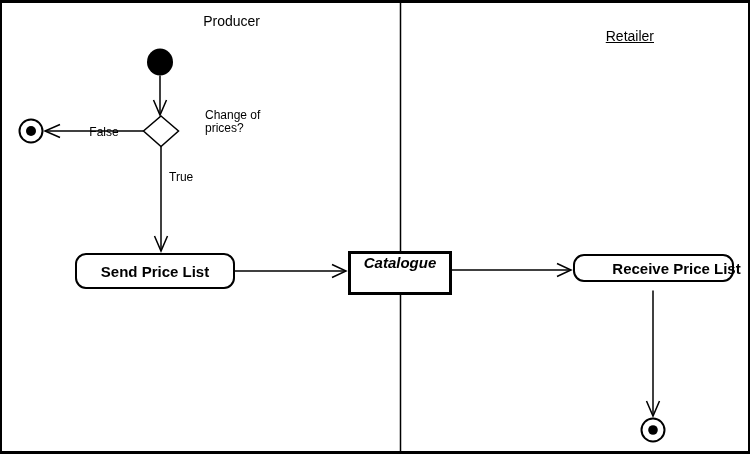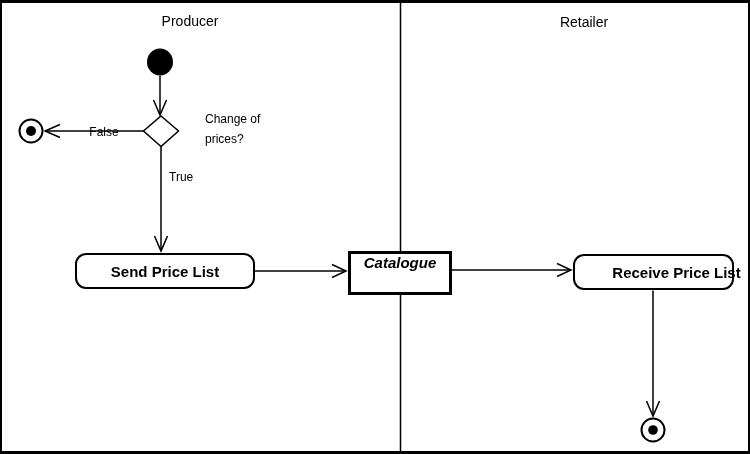--- a/index.html
+++ b/index.html
@@ -21,34 +21,34 @@
   .layer {
     position: absolute;
     left: 0; top: 0;
     width: 750px; height: 454px;
   }
   svg.layer { z-index: 1; }
   .lane-title {
     position: absolute;
     z-index: 2;
     font-size: 14px;
-    text-align: center;
+    text-align: right;
     white-space: nowrap;
   }
   .edge-label {
     position: absolute;
     z-index: 2;
     font-size: 12px;
     white-space: nowrap;
   }
   .decision-question {
     position: absolute;
     z-index: 2;
     font-size: 12px;
-    line-height: 20px;
+    line-height: 13px;
     width: 68px;
   }
   .action-node {
     position: absolute;
     z-index: 2;
     display: flex;
     align-items: center;
     justify-content: center;
     background: #ffffff;
     border: 2px solid #000000;
@@ -63,25 +63,25 @@
     display: flex;
     align-items: flex-start;
     justify-content: center;
     background: #ffffff;
     border: 3px solid #000000;
     font-size: 15px;
     font-weight: bold;
     font-style: italic;
     white-space: nowrap;
   }
-  #send-box    { left: 73px;  top: 250px; width: 180px; height: 36px; }
+  #send-box    { left: 73px;  top: 250px; width: 160px; height: 36px; }
   #catalogue-box { left: 346px; top: 248px; width: 104px; height: 44px; }
-  #receive-box { left: 571px; top: 251px; width: 161px; height: 36px; padding-left: 46px; }
+  #receive-box { left: 571px; top: 251px; width: 161px; height: 28px; padding-left: 46px; }
   #producer-title { left: 118px; top: 10px; width: 140px; }
-  #retailer-title { left: 512px; top: 11px; width: 140px; }
+  #retailer-title { left: 512px; top: 25px; width: 140px; text-decoration: underline; }
   #false-label { left: 84px;  top: 122px; width: 36px; text-align: center; }
   #true-label  { left: 167px; top: 147px; margin-top: 20px; }
   #change-question { left: 203px; top: 106px; }
 </style>
 </head>
 <body>
 
 <div class="canvas">
 
   <svg class="layer" viewBox="0 0 750 454">

